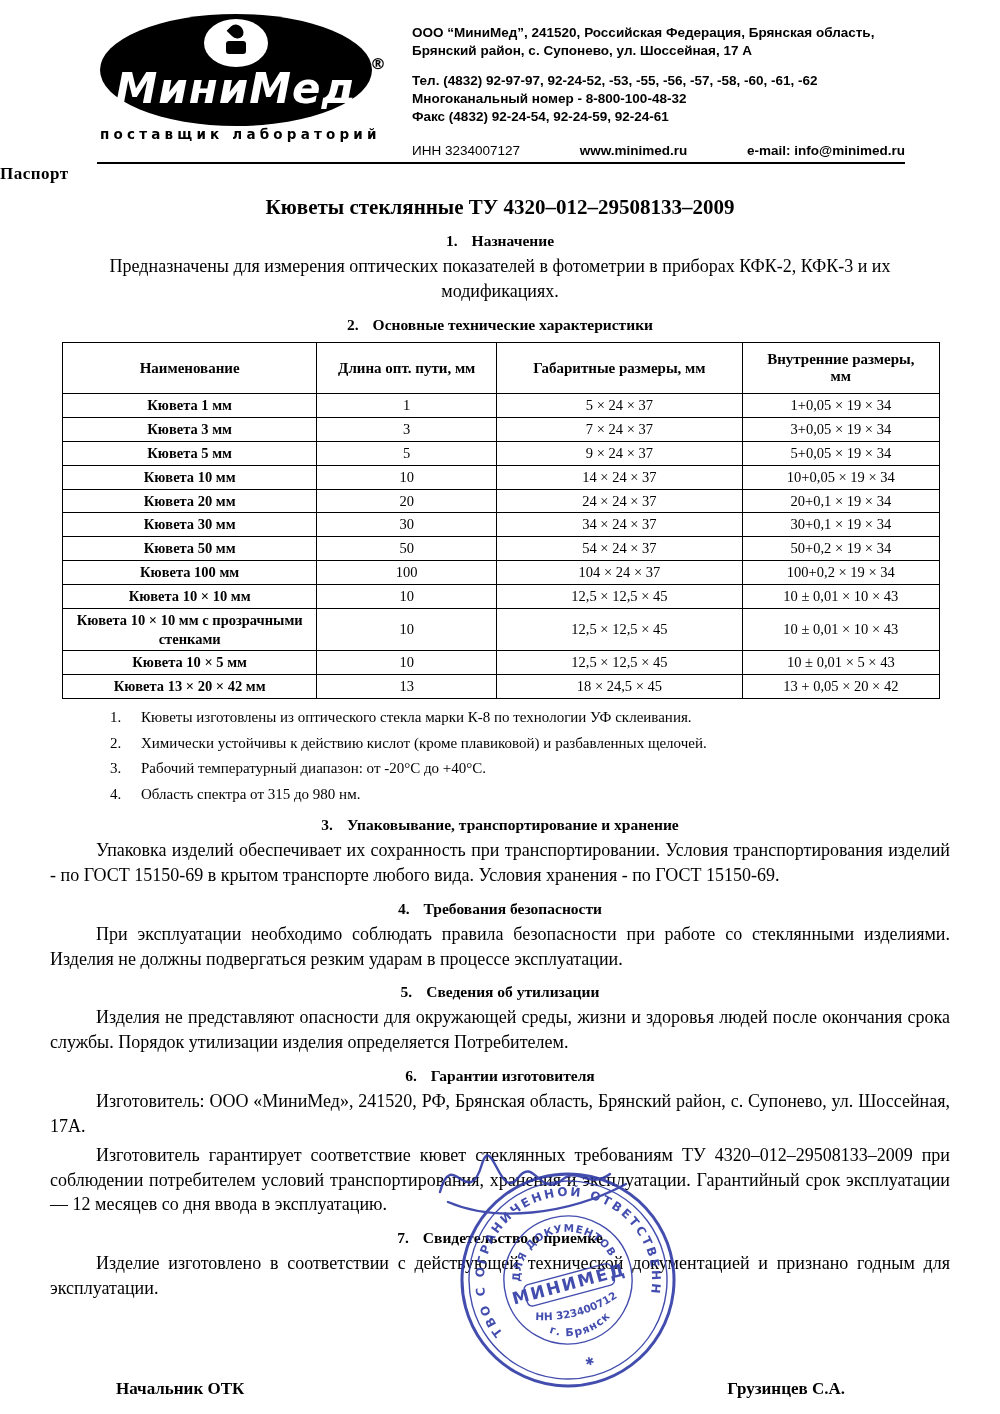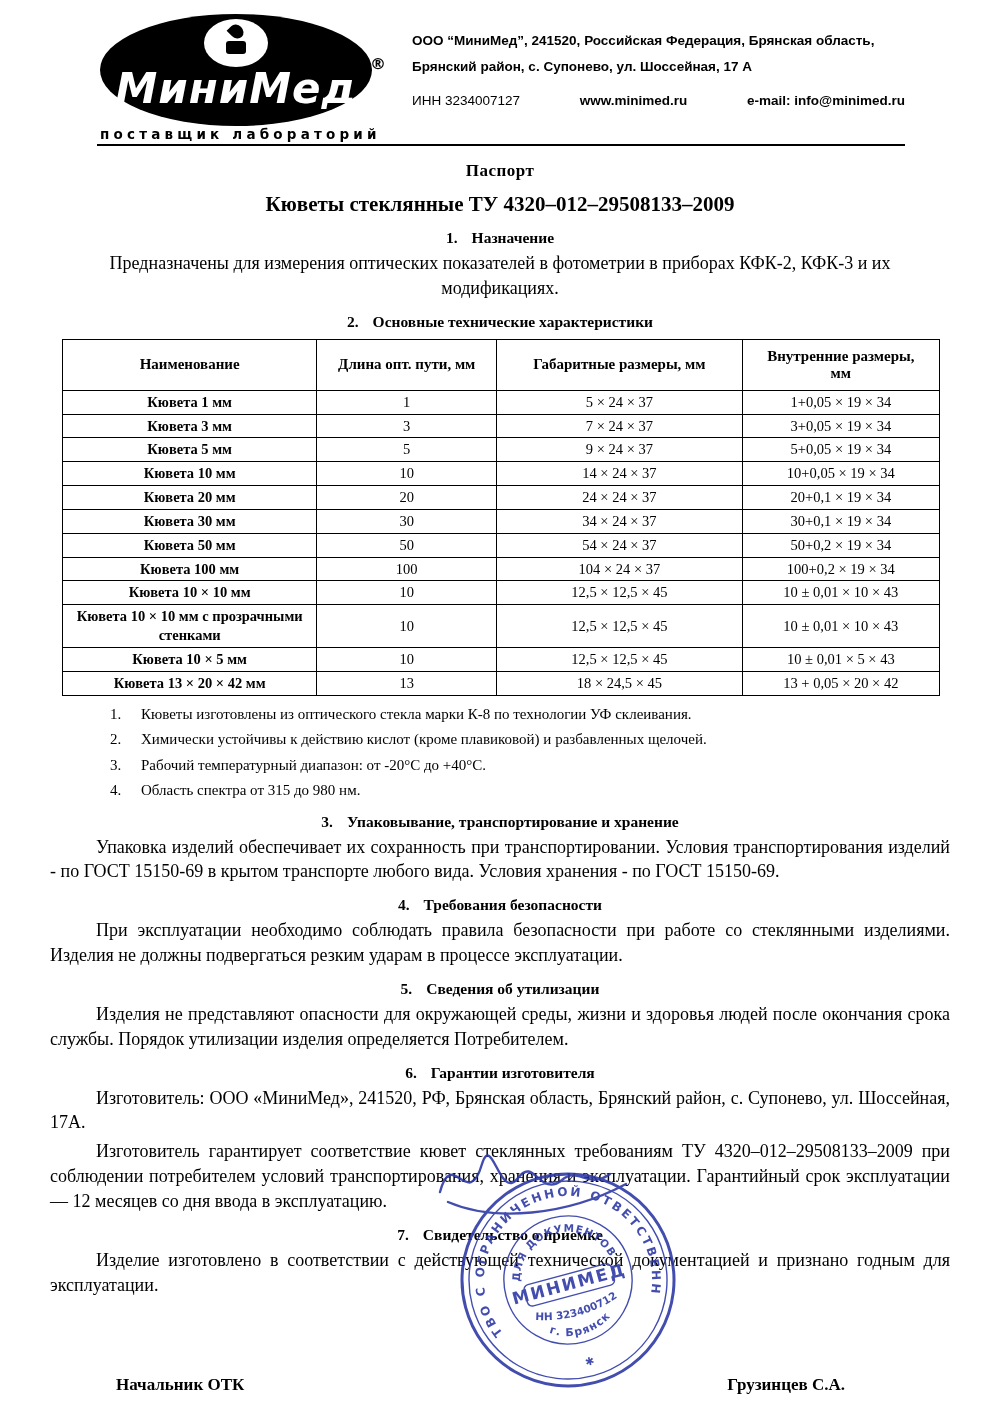--- a/index.html
+++ b/index.html
@@ -23,27 +23,27 @@
     color:#fff; font-family:"DejaVu Sans", sans-serif; font-style:italic; font-weight:bold;
     font-size:42px; letter-spacing:1px; }
   .logo-reg { position:absolute; right:-14px; top:40px; font-family:"DejaVu Sans", sans-serif;
     font-size:16px; font-weight:bold; color:#000; }
   .logo-tagline { margin-top:0; font-family:"DejaVu Sans", sans-serif; font-weight:bold;
     font-size:13.5px; letter-spacing:4.2px; white-space:nowrap;text-align:center; }
 
   .info { flex:1; font-family:"Liberation Sans", sans-serif; font-weight:bold;
     font-size:13.5px; line-height:1.34; padding-top:10px; }
   .info p { margin-bottom:12px; }
-  .info .line { display:block;margin-top:8px; }
+  .info .line { display:block; }
   .inn-row { display:flex; justify-content:space-between; margin-top:16px; }
   .inn-row .inn { font-weight:normal; }
   .rule { border-top:2px solid #000; margin:2px 95px 0 97px; }
 
   
-  .doc-type { text-align:center; font-weight:bold; font-size:17px; margin-top:15px; letter-spacing:.5px; }
+  .doc-type { text-align:left; font-weight:bold; font-size:17px; letter-spacing:.5px; }
   .main-title { text-align:center; font-weight:bold; font-size:21px; margin-top:11px; }
   .sec-head { text-align:center; font-weight:bold; font-size:15.5px; margin-top:12px; }
   .sec-head .t { margin-left:14px; }
   .para { font-size:18px; margin:4px 50px 0; text-align:justify; text-indent:46px; line-height:1.38; }
   .para.center { text-align:center; text-indent:0; }
 
   
   .tbl-wrap { margin:8px 60px 0 62px; }
   table { width:100%; border-collapse:collapse; font-size:14.5px; border:1.5px solid #000; }
   col.c1{width:29%;} col.c2{width:20.5%;} col.c3{width:28%;} col.c4{width:22.5%;}
@@ -87,20 +87,25 @@
         <div class="logo-brand">МиниМед</div>
         <span class="logo-reg">®</span>
       </div>
       <div class="logo-tagline">поставщик лабораторий</div>
     </div>
 
     <div class="info">
       <p>
         <span class="line">ООО “МиниМед”, 241520, Российская Федерация, Брянская область,</span>
         <span class="line">Брянский район, с. Супонево, ул. Шоссейная, 17 А</span>
+      </p>
+      <p>
+        <span class="line">Тел. (4832) 92-97-97, 92-24-52, -53, -55, -56, -57, -58, -60, -61, -62</span>
+        <span class="line">Многоканальный номер - 8-800-100-48-32</span>
+        <span class="line">Факс (4832) 92-24-54, 92-24-59, 92-24-61</span>
       </p>
       <div class="inn-row">
         <span class="inn">ИНН 3234007127</span>
         <span>www.minimed.ru</span>
         <span>e-mail: info@minimed.ru</span>
       </div>
     </div>
   </div>
   <div class="rule"></div>
 

